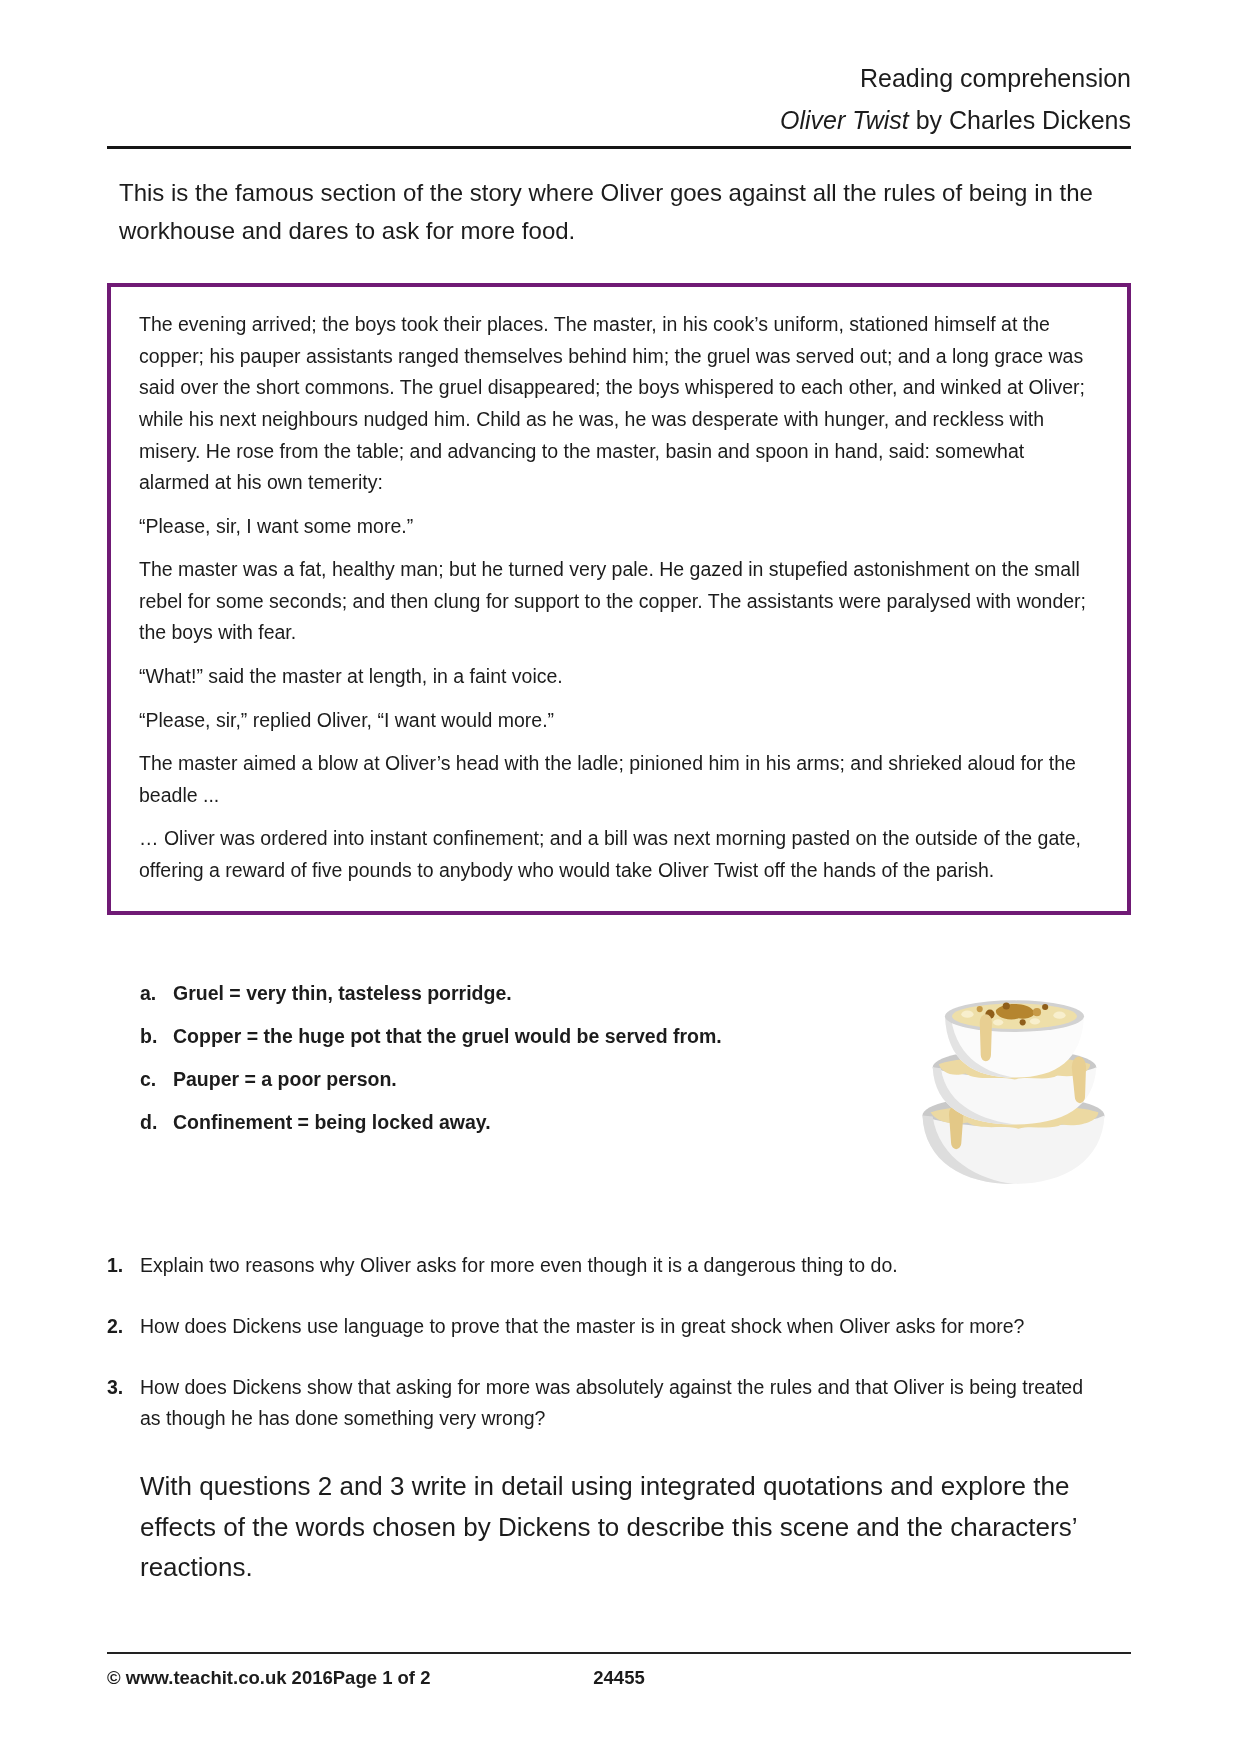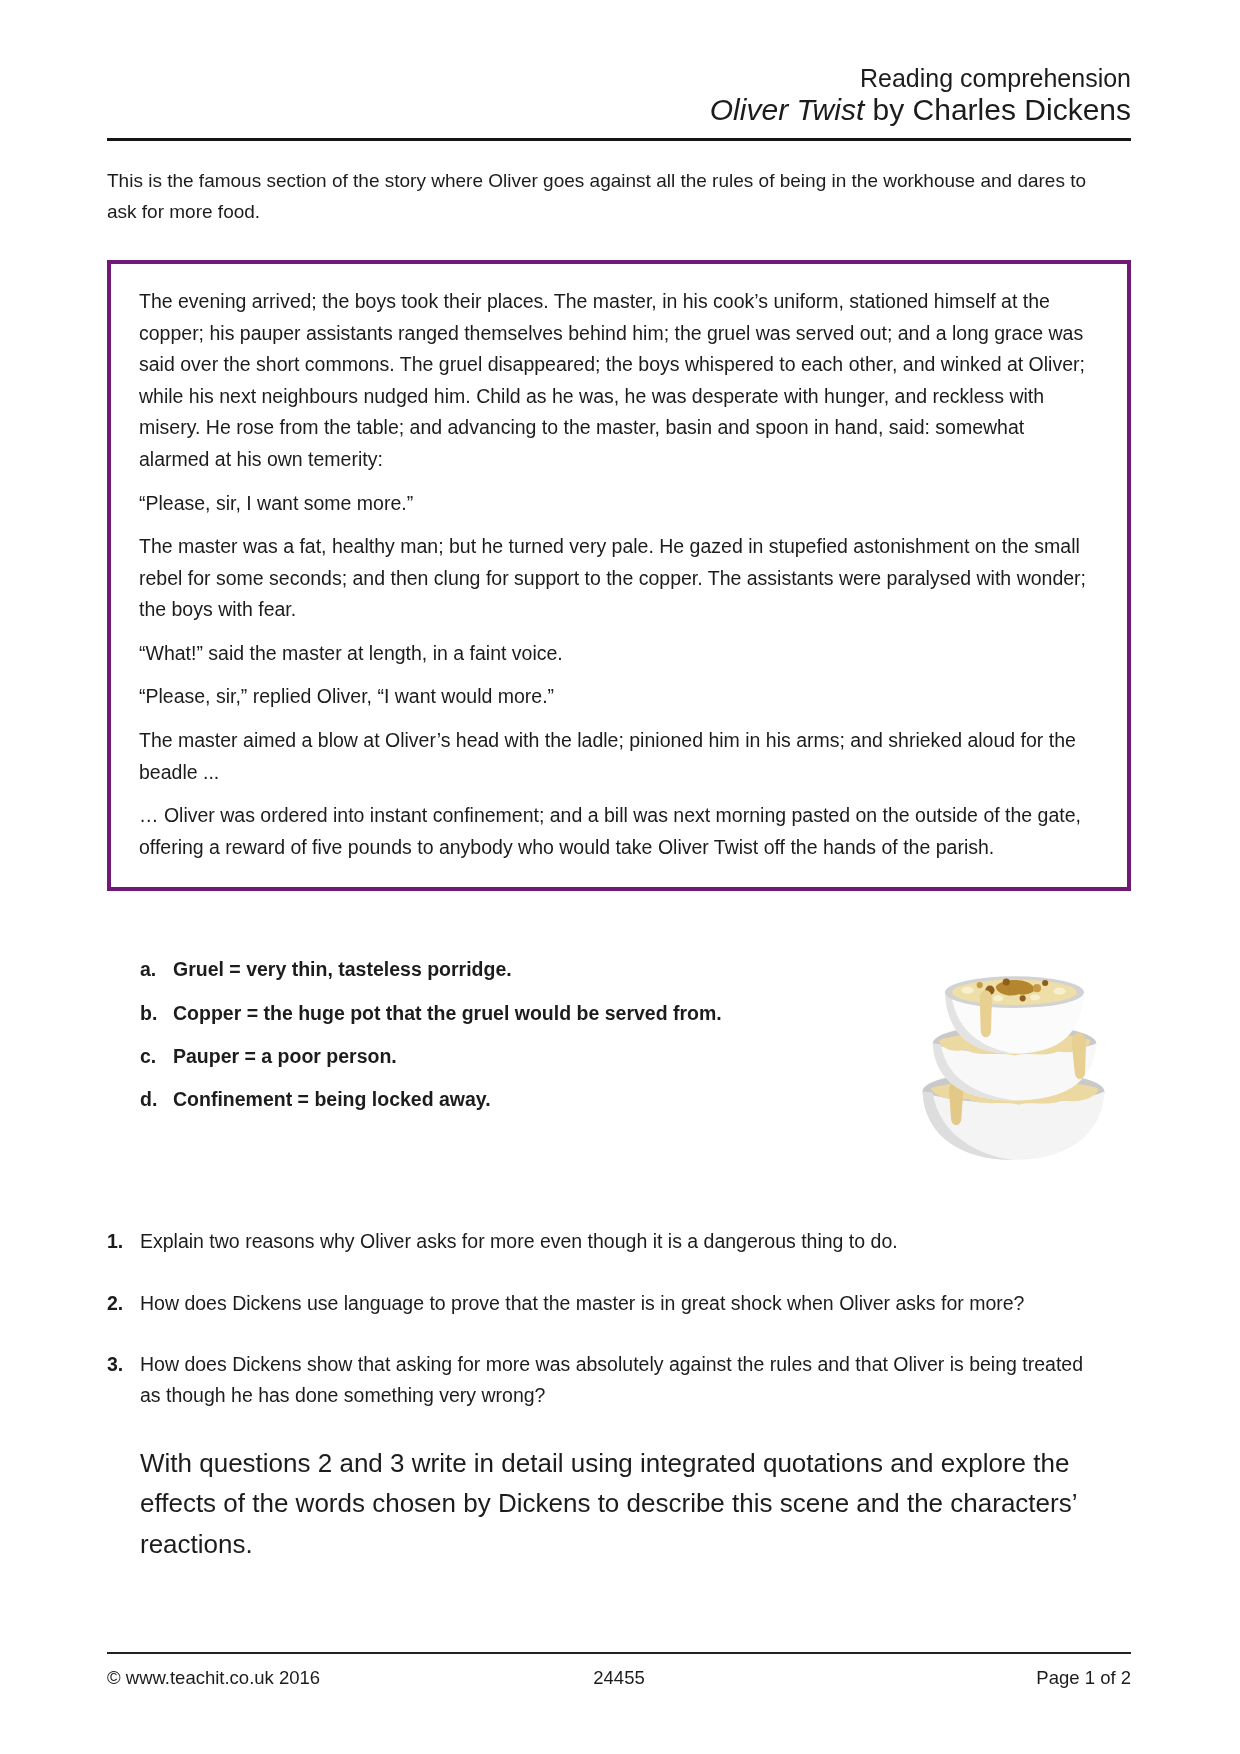--- a/index.html
+++ b/index.html
@@ -11,26 +11,26 @@
     height: 1754px;
     background: #ffffff;
     margin: 0 auto;
     overflow: hidden;
   }
   .content { position: absolute; left: 107px; right: 109px; top: 0; }
 
   
   .header { text-align: right; padding-top: 64px; }
   .header .line1 { font-size: 25px; line-height: 1.15; }
-  .header .line2 { font-size: 30px; line-height: 1.15; }
+  .header .line2 { font-size: 25px; line-height: 1.15; margin-top: 13px; }
   .header .line2 .book { font-style: italic; }
   .header-rule { border: none; border-top: 3px solid #151515; margin-top: 11px; }
 
   
-  .intro { margin-top: 25px; font-size: 19px; line-height: 1.6; max-width: 1000px; }
+  .intro { margin-top: 25px; font-size: 24px; line-height: 1.6; max-width: 1000px; margin-left: 12px; }
 
   
   .excerpt-box {
     margin-top: 33px;
     border: 4px solid #701a75;
     padding: 14px 30px 18px 28px;
     font-size: 19.5px;
   }
   .excerpt-box p { line-height: 1.62; margin: 12px 0; }
   .excerpt-box p:first-child { margin-top: 8px; }
@@ -56,21 +56,21 @@
   .note { margin-left: 33px; margin-top: 33px; font-size: 26px; line-height: 1.56; max-width: 955px; }
 
   
   .footer {
     position: absolute;
     left: 107px; right: 109px; top: 1652px;
     border-top: 2px solid #222;
     padding-top: 13px;
     font-size: 18.5px;
   }
-  .footer-inner { position: relative; display: flex; justify-content: space-between; }
+  .footer-inner { position: relative; display: flex; justify-content: flex-start; font-weight: bold; }
   .footer-center { position: absolute; left: 50%; transform: translateX(-50%); }
 </style>
 </head>
 <body>
 
 <div class="page">
   <div class="content">
 
     <div class="header">
       <div class="line1">Reading comprehension</div>

